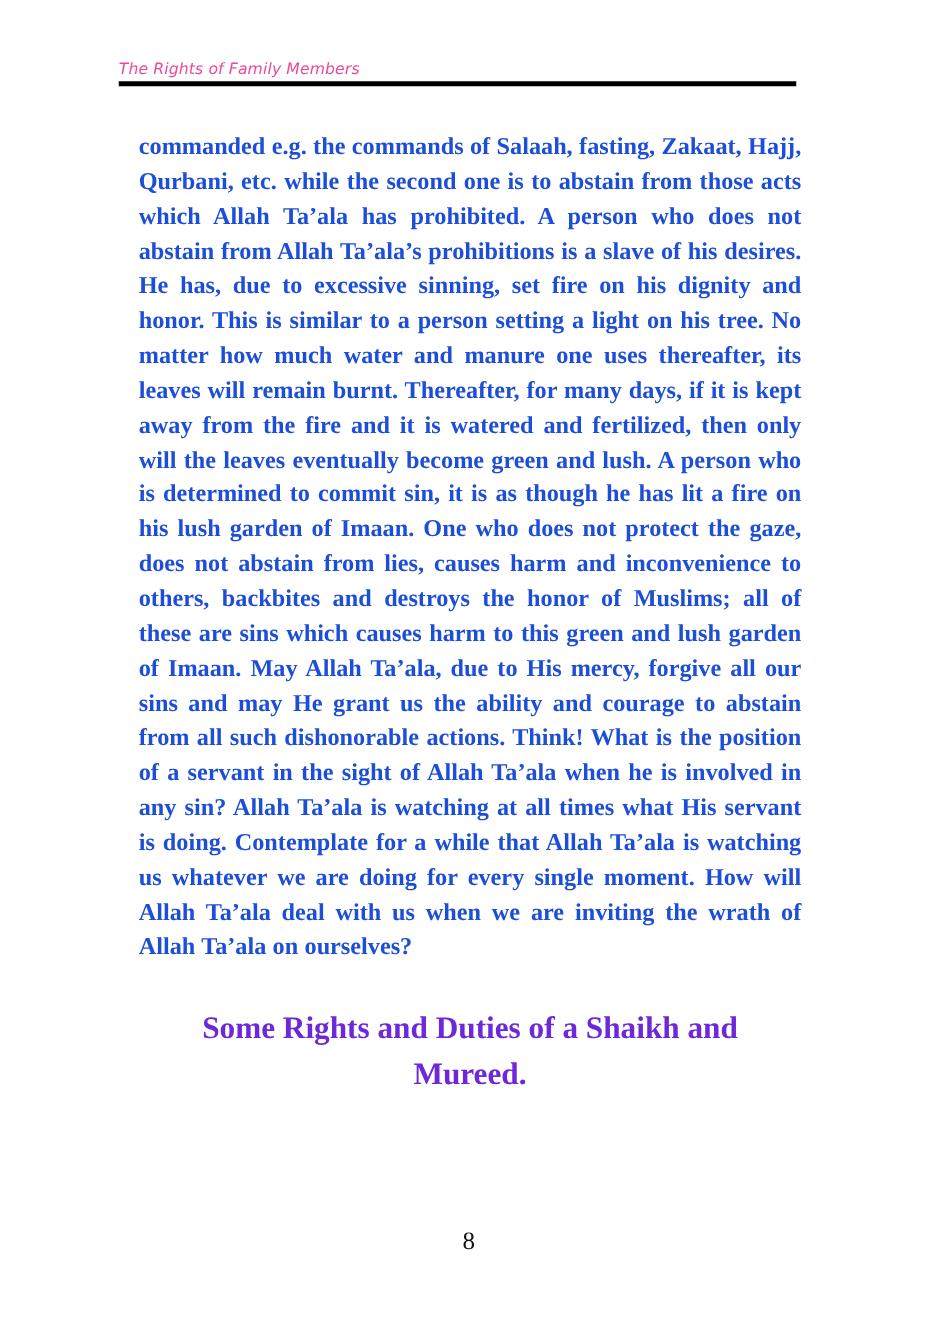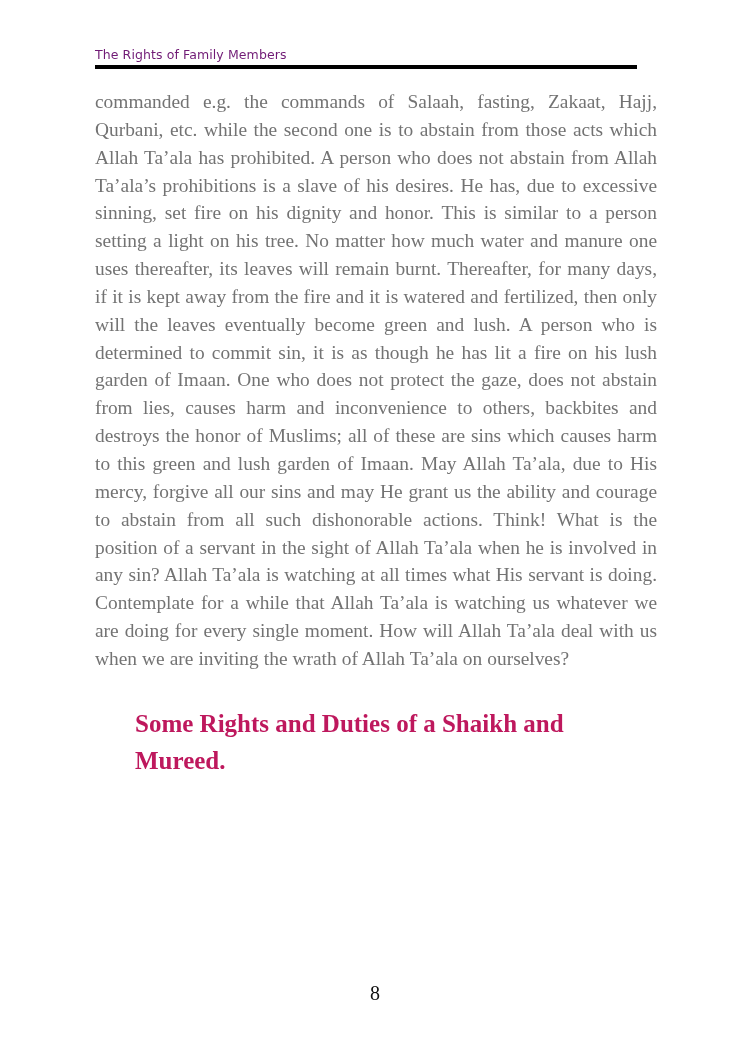--- a/index.html
+++ b/index.html
@@ -19,23 +19,24 @@
 
   
   .running-header {
     position: absolute;
     left: 95px;
     top: 48px;
     width: 542px;
   }
   .running-header-text {
     font-family: "DejaVu Sans", sans-serif;
+    font-style: italic;
     font-size: 12.5px;
     letter-spacing: 0.1px;
-    color: #701a75;
+    color: #ec4899;
     line-height: 1.15;
     white-space: nowrap;
   }
   .header-rule {
     margin-top: 3px;
     width: 542px;
     height: 3.2px;
     background: #000000;
   }
 
@@ -44,41 +45,43 @@
     position: absolute;
     left: 95px;
     top: 88px;
     width: 562px;
   }
 
   .body-par {
     font-family: "Liberation Serif", "DejaVu Serif", serif;
     font-size: 19.4px;
     line-height: 27.85px;
-    color: #737373;
+    color: #1d4ed8;
     text-align: justify;
     text-justify: inter-word;
-    margin: 0;
+    margin: 16px;
     -webkit-hyphens: none;
     hyphens: none;
     word-spacing: 0.2px;
+    font-weight: bold;
   }
   .body-par.indent {
     text-indent: 64px;
   }
 
   
 
   
   .section-heading {
     font-family: "Liberation Serif", "DejaVu Serif", serif;
     font-weight: bold;
     font-size: 25px;
     line-height: 37px;
-    color: #be185d;
+    color: #6d28d9;
+    text-align: center;
     margin: 0;
     padding: 0 40px;
   }
   .heading-block {
     margin-top: 32px;
     margin-bottom: 30px;
   }
 
   
   .page-number {

